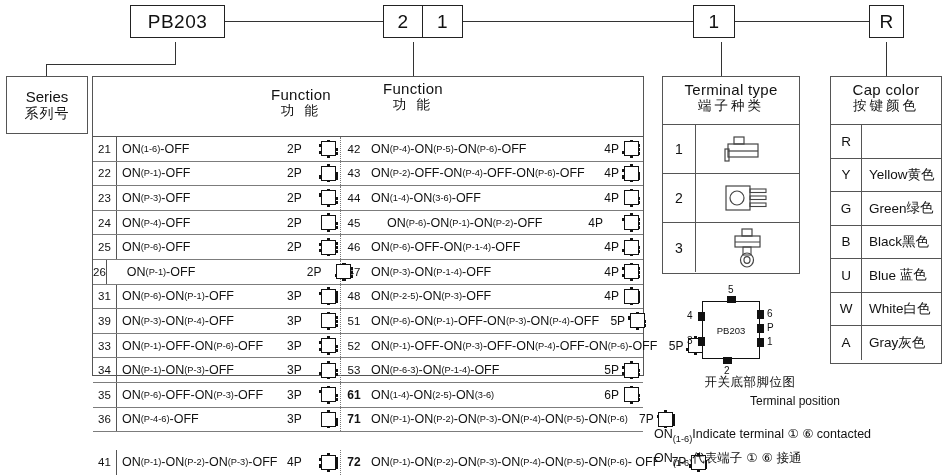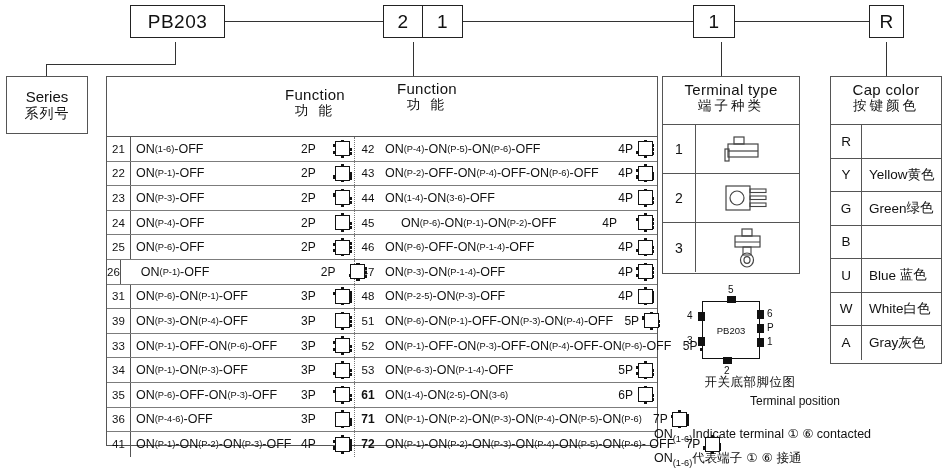--- a/index.html
+++ b/index.html
@@ -28,31 +28,31 @@
   .head-en{font-size:15px;letter-spacing:.3px;line-height:1.05;}
   .head-cn{font-size:13.5px;letter-spacing:3px;line-height:1.15;font-family:"DejaVu Sans",sans-serif;}
 
   
   #series-box{left:6px;top:76px;width:82px;height:58px;}
   #series-box .sv{display:flex;flex-direction:column;align-items:center;justify-content:center;height:100%;}
   #series-box .en{font-size:15px;}
   #series-box .cn{font-size:14px;font-family:"DejaVu Sans",sans-serif;letter-spacing:1px;}
 
   
-  #func-panel{left:106px;top:76px;width:552px;height:370px;}
+  #func-panel{left:92px;top:76px;width:552px;height:300px;}
   #func-head{height:60px;position:relative;}
   #func-head .fh{position:absolute;text-align:center;}
   #fh-a{left:178px;top:10px;}
   #fh-b{left:290px;top:4px;}
   #func-body{position:absolute;left:0;top:60px;right:0;bottom:0;}
   .frow{
     display:flex;align-items:flex-end;height:24.6px;
     border-bottom:1px solid #7c7c7c;box-sizing:border-box;
   }
-  .frow:last-child{border-bottom:none;}
+  .frow:last-child{border-bottom:none;margin-top:18px;}
   .fcell{box-sizing:border-box;display:flex;align-items:center;height:100%;}
   .c-id{width:24px;justify-content:center;font-size:11.5px;border-right:1.1px solid #555;}
   .c-id.bold{font-weight:bold;font-size:12px;}
   .c-fn{flex:0 0 auto;padding-left:5px;font-size:12.5px;white-space:nowrap;}
   .c-p{font-size:12px;}
   .c-ic{justify-content:center;}
   .left-half{width:247px;flex:0 0 247px;}
   .right-half{flex:1 1 auto;border-left:1.2px dotted #777;}
   .lh-fn{width:170px;}
   .lh-p{width:30px;justify-content:flex-start;}
@@ -601,20 +601,21 @@
       <div class="crow">
         <div class="c-code">Y</div>
         <div class="c-name">Yellow<span class="cn">黄色</span></div>
       </div>
       <div class="crow">
         <div class="c-code">G</div>
         <div class="c-name">Green<span class="cn">绿色</span></div>
       </div>
       <div class="crow">
         <div class="c-code">B</div>
+        <div class="c-name">Black<span class="cn">黑色</span></div>
       </div>
       <div class="crow">
         <div class="c-code">U</div>
         <div class="c-name">Blue&nbsp;<span class="cn">蓝色</span></div>
       </div>
       <div class="crow">
         <div class="c-code">W</div>
         <div class="c-name">White<span class="cn">白色</span></div>
       </div>
       <div class="crow">

